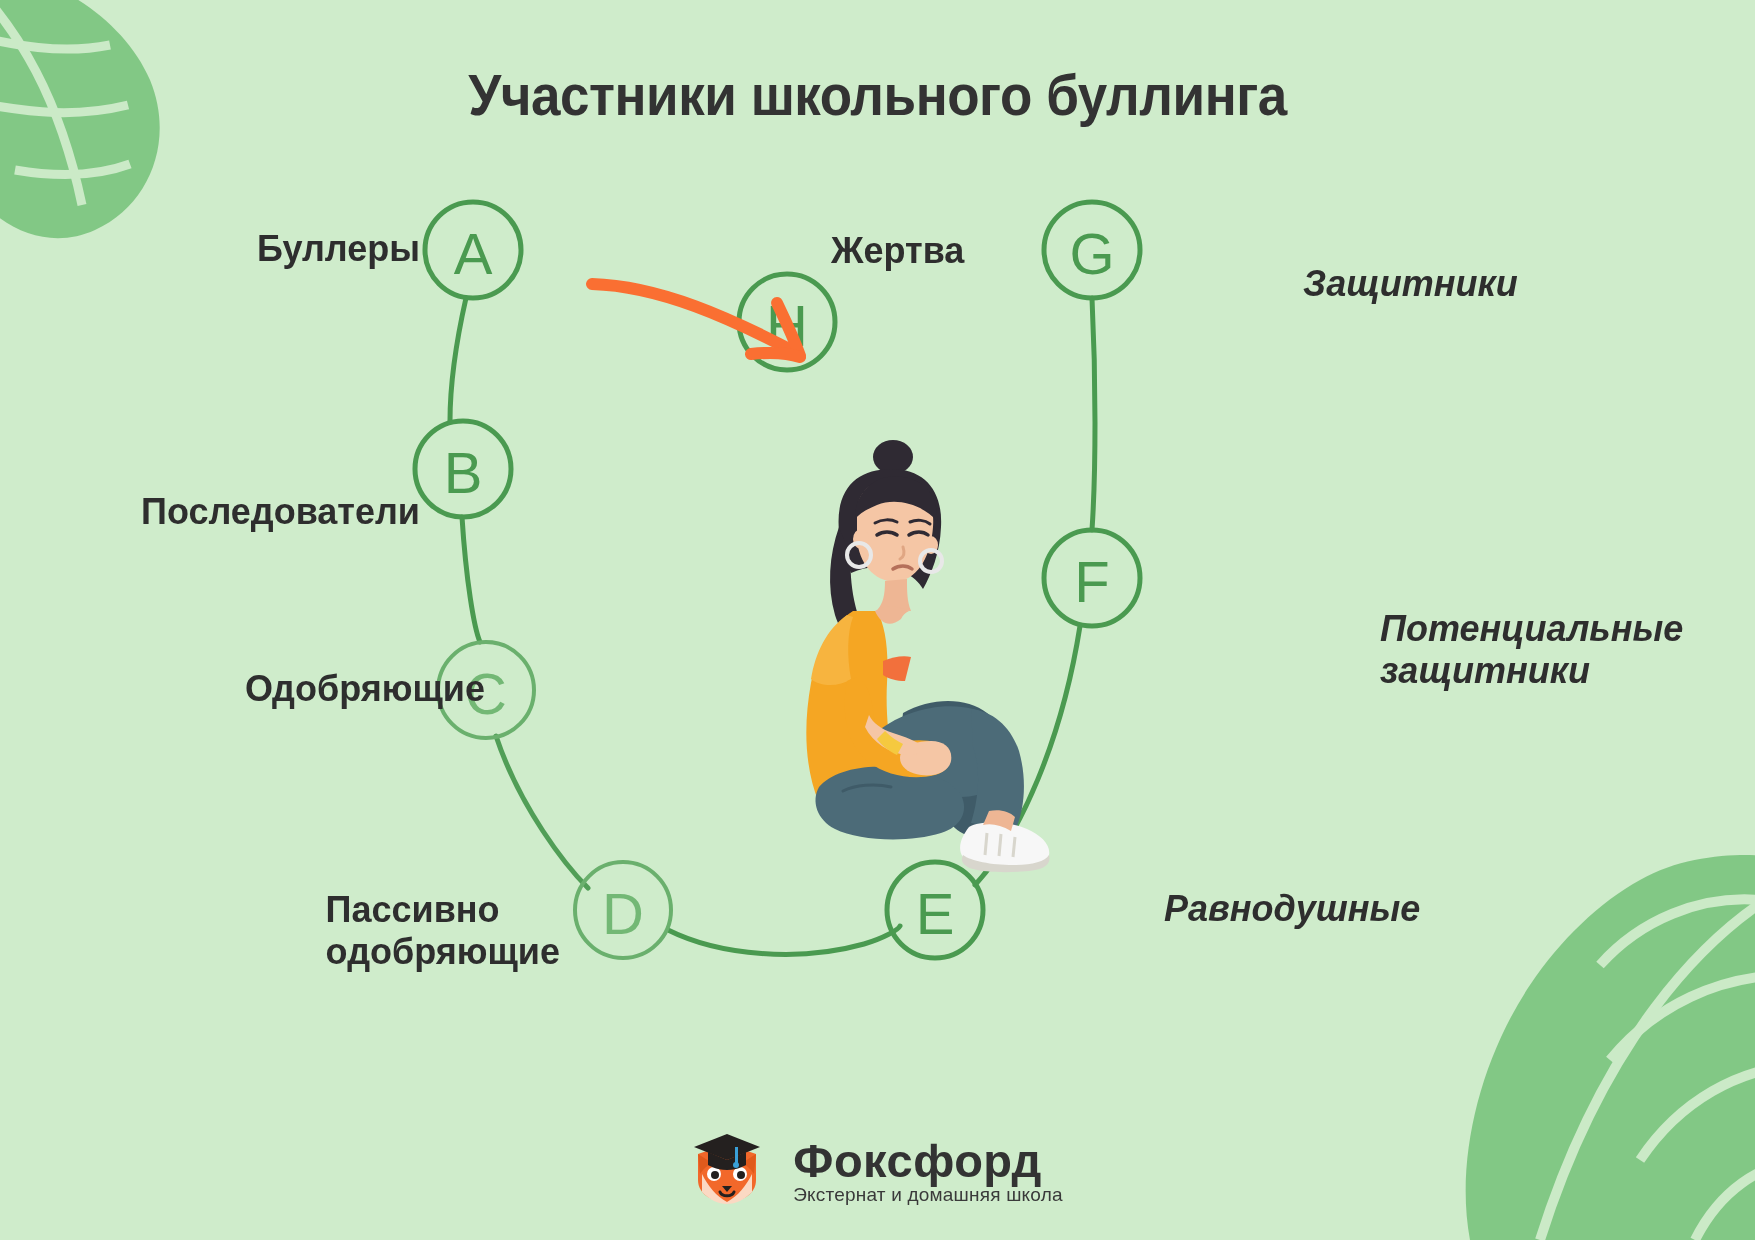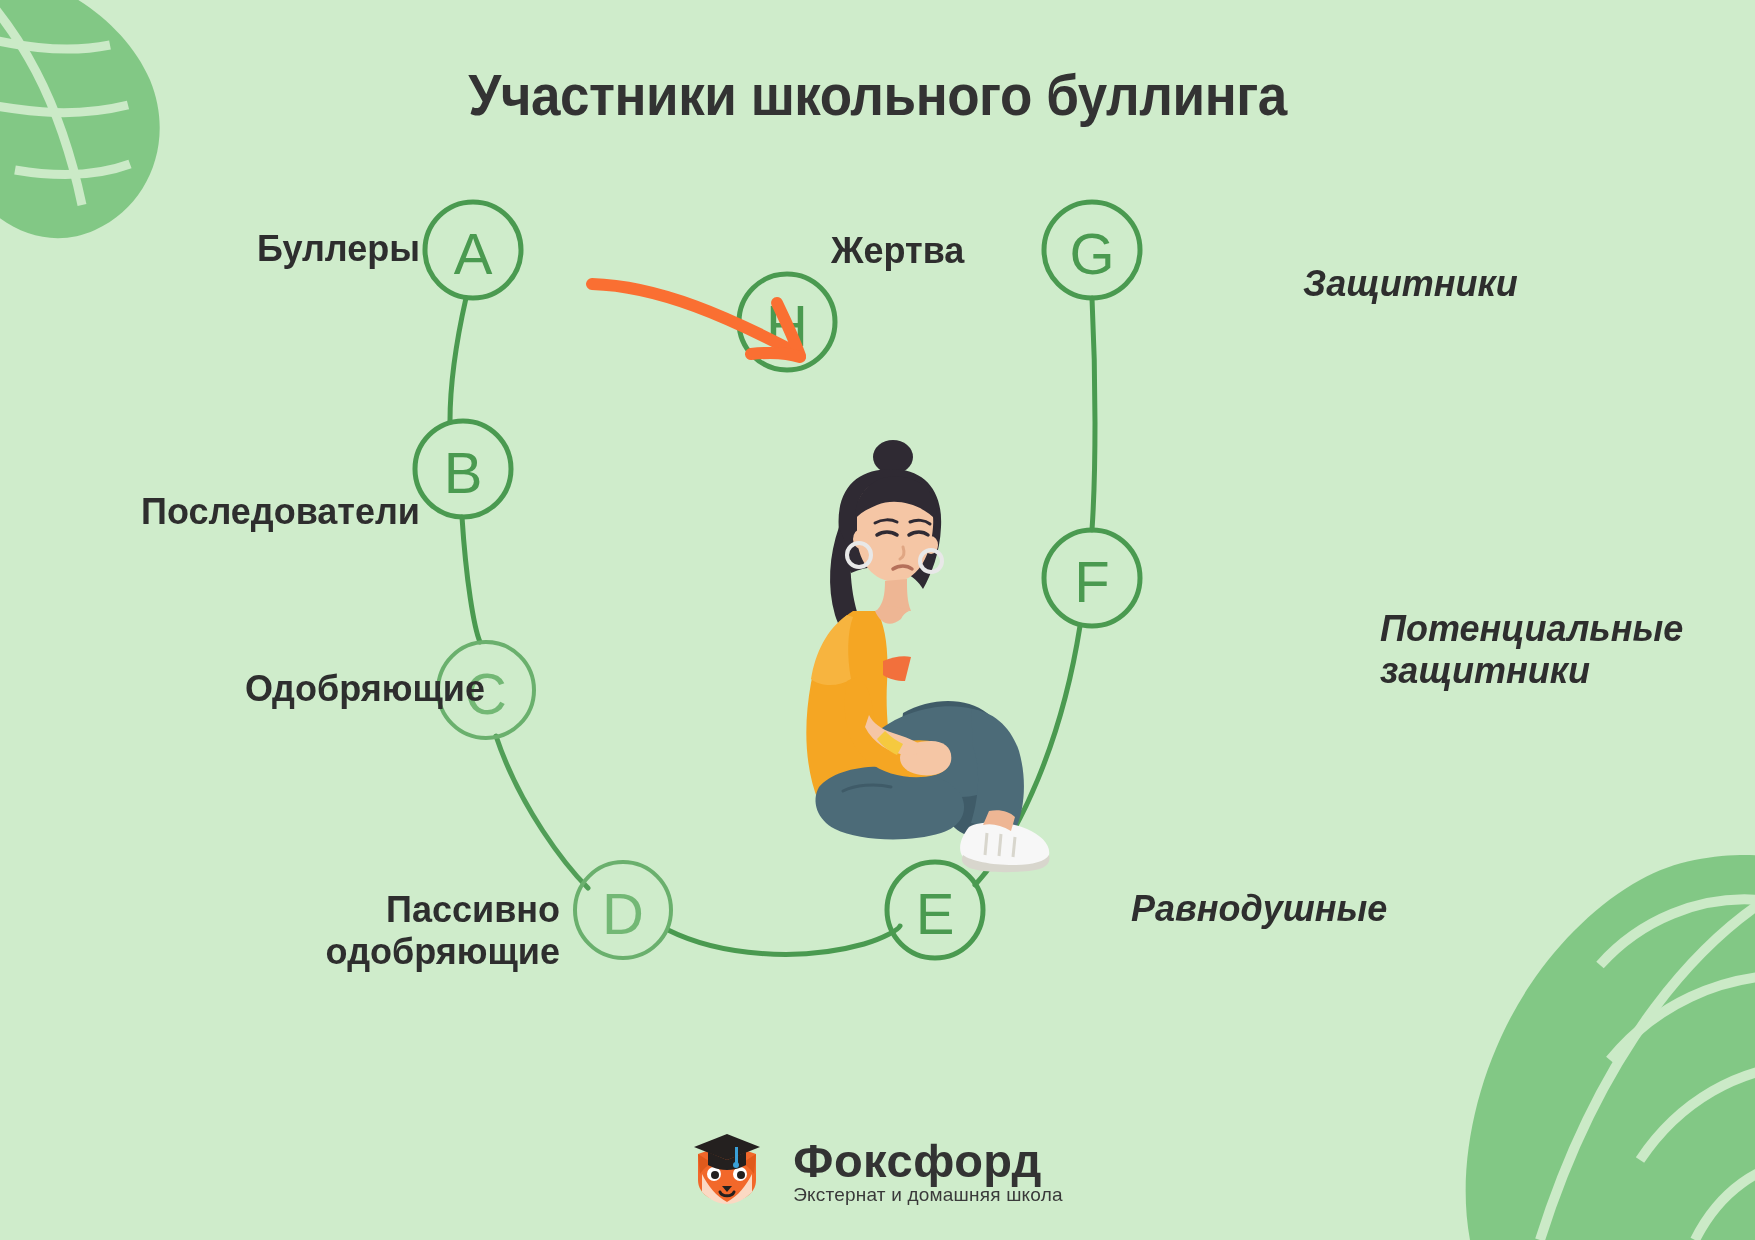--- a/index.html
+++ b/index.html
@@ -59,31 +59,31 @@
   .lbl {
     position: absolute;
     font-family: "Liberation Sans Narrow", "Liberation Sans", sans-serif;
     font-size: 36px;
     font-weight: bold;
     color: #2e2e2e;
     line-height: 1.16;
     white-space: pre-line;
     letter-spacing: 0px;
   }
-  .lbl.r { text-align: right; }
+  .lbl.r { text-align: left; }
   .lbl.l { text-align: left; font-style: italic; }
   .lbl.c { text-align: center; margin-left: 36px; }
 
   
   #lbl-bullers   { right: 1335px; top: 228px; }
   #lbl-followers { right: 1335px; top: 447px; margin-top: 44px; }
   #lbl-approving { right: 1270px; top: 668px; }
   #lbl-passive   { right: 1195px; top: 866px; margin-top: 23px; }
   #lbl-victim    { left: 795px;  top: 230px; }
-  #lbl-indiff    { left: 1131px; top: 888px; }
+  #lbl-indiff    { left: 1164px; top: 888px; }
   #lbl-potential { left: 1380px; top: 608px; }
   #lbl-defenders { left: 1303px; top: 263px; }
 
   .figure {
     position: absolute;
     left: 735px;
     top: 435px;
     width: 330px;
     height: 440px;
   }

